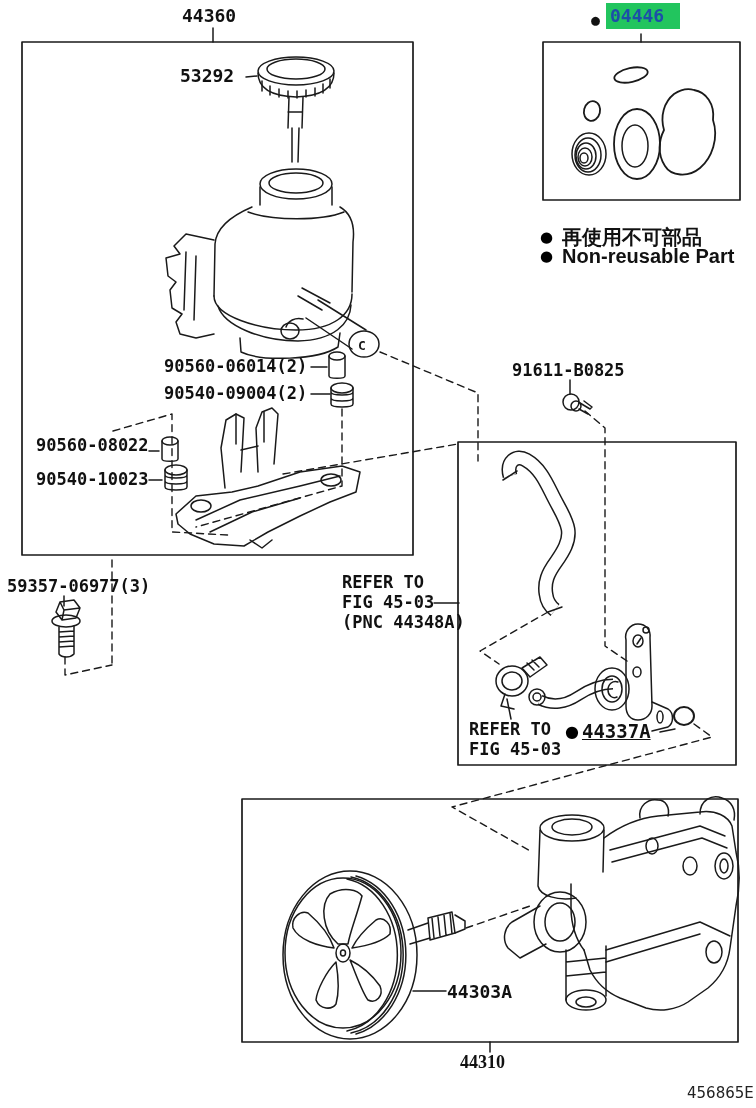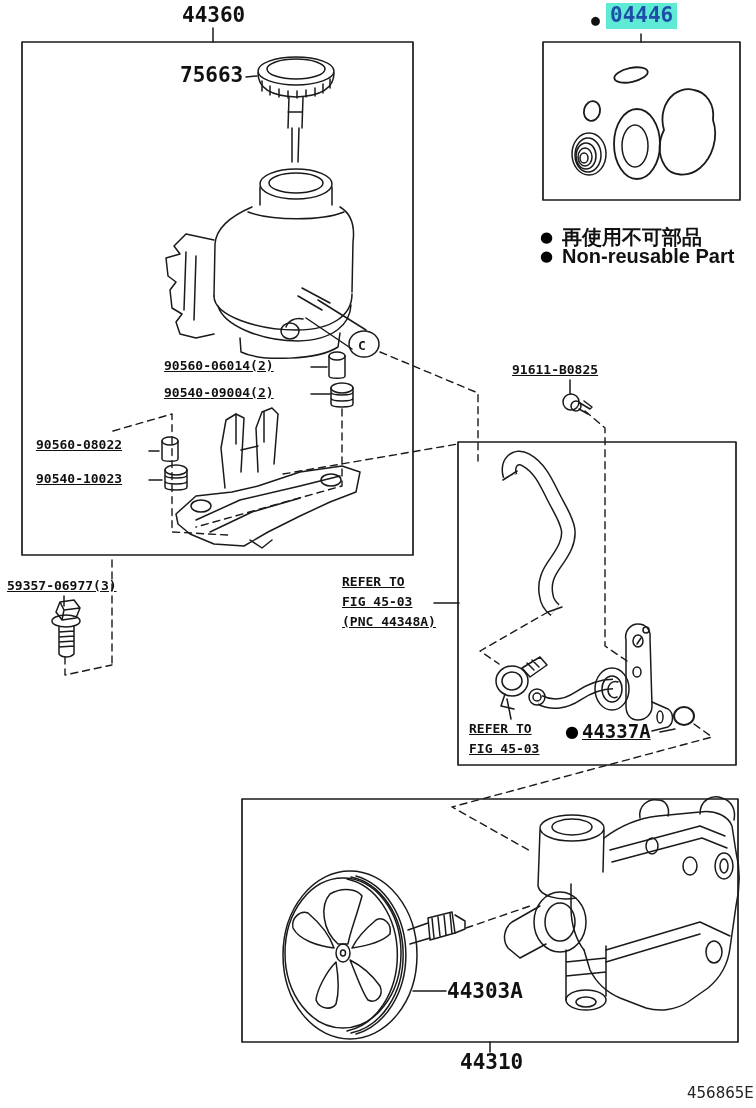--- a/index.html
+++ b/index.html
@@ -1,24 +1,24 @@
 <!DOCTYPE html>
 <html><head>
 <meta charset="utf-8">
 <style>
   html,body{margin:0;padding:0;background:#ffffff;}
   #canvas{position:relative;width:756px;height:1108px;background:#ffffff;overflow:hidden;
           font-family:"DejaVu Sans Mono",monospace;}
   svg{position:absolute;left:0;top:0;}
   .lbl{position:absolute;font-family:"DejaVu Sans Mono",monospace;font-weight:bold;
        color:#111;white-space:pre;line-height:20px;}
-  .sz21{font-size:21px;line-height:23px;}
+  .sz21{font-size:18px;line-height:23px;}
   .sz19{font-size:19px;line-height:21px;text-decoration:underline;}
-  .sz17{font-size:13px;text-decoration:underline;}
-  .hl{background:#5eead4;color:#1d4fa8;padding:1px 4px 2px 4px;}
+  .sz17{font-size:17px;}
+  .hl{background:#22c55e;color:#1d4fa8;padding:1px 16px 2px 4px;}
   .bullet{font-size:15px;line-height:15px;color:#000;font-family:"DejaVu Sans",sans-serif;}
   .legendrow{position:absolute;display:flex;align-items:center;gap:9px;
              font-weight:bold;color:#111;}
   .legendtext{font-family:Liberation Sans, sans-serif;font-size:20px;}
   .row{display:flex;align-items:center;gap:3px;}
   .code{position:absolute;font-family:"DejaVu Sans",sans-serif;font-weight:normal;
         font-size:15px;color:#222;}
 </style>
 </head>
 <body>
@@ -225,21 +225,21 @@
       <ellipse cx="586" cy="1002" rx="10" ry="5"></ellipse>
 
       <path d="M540,906 L512,922 C504,928 502,940 508,948 L520,958 L546,944"></path>
     </g>
 
     <text x="358" y="350" font-family="DejaVu Sans Mono, monospace" font-size="13" font-weight="bold" fill="#1a1a1a" stroke="none">C</text>
   </g>
 </svg>
 
 <div class="lbl sz21" style="left:182px;top:4px;">44360</div>
-<div class="lbl sz21" style="left:180px;top:64px;">75663</div>
+<div class="lbl sz21" style="left:180px;top:64px;">53292</div>
 
 <div class="lbl" style="left:591px;top:10px;font-size:15px;">●</div>
 <div class="lbl sz21 hl" style="left:606px;top:3px;">04446</div>
 
 <div class="legendrow" style="left:540px;top:224px;">
   <span class="bullet">●</span>
   <span class="legendtext">再使用不可部品</span>
 </div>
 <div class="legendrow" style="left:540px;top:245px;">
   <span class="bullet">●</span>
@@ -256,17 +256,17 @@
 <div class="lbl sz17" style="left:342px;top:572px;"><span>REFER TO</span><br><span>FIG 45-03</span><br><span>(PNC 44348A)</span></div>
 
 <div class="lbl sz17" style="left:469px;top:719px;"><span>REFER TO</span><br><span>FIG 45-03</span></div>
 
 <div class="row" style="position:absolute;left:565px;top:721px;">
   <span class="bullet" style="font-size:16px;">●</span>
   <span class="lbl sz19" style="position:static;">44337A</span>
 </div>
 
 <div class="lbl sz21" style="left:447px;top:980px;">44303A</div>
-<div class="lbl sz21" style="left:460px;top:1051px;">44310</div>
+<div class="lbl sz21" style="left:460px;top:1051px;font-family:Liberation Serif, serif;">44310</div>
 
 <div class="code" style="left:687px;top:1084px;">456865E</div>
 
 </div>
 
 </body></html>

